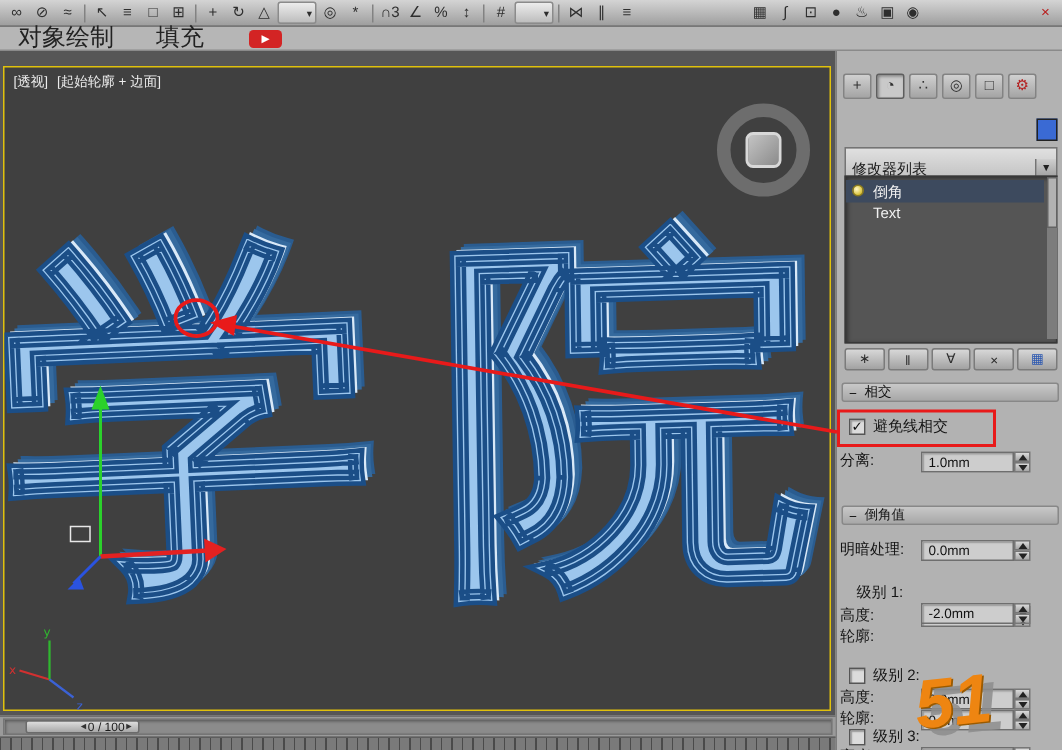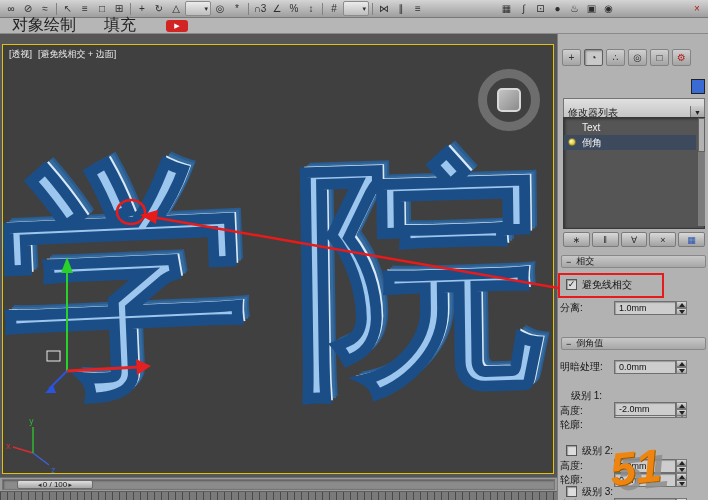--- a/index.html
+++ b/index.html
@@ -89,21 +89,21 @@
                border-bottom:4px solid #222}
   .spin-btns i.dn::before{content:"";border-left:3px solid transparent;border-right:3px solid transparent;
                border-top:4px solid #222}
 
   
   .timeline{position:absolute;left:0;top:477px;width:557px;height:23px;background:#9a9a9a;border-top:1px solid #6f6f6f}
   .time-slider-track{position:absolute;left:2px;top:1px;width:553px;height:11px;background:#8b8b8b;
                      border:1px solid #757575;box-shadow:inset 1px 1px 2px rgba(0,0,0,.35)}
   
   .tsh{position:absolute;left:14px;top:0;width:76px;height:9px;background:linear-gradient(#dedede,#a8a8a8);
-       border:1px solid #6b6b6b;border-radius:2px;display:flex;align-items:center;justify-content:center;
+       border:1px solid #6b6b6b;border-radius:2px;display:flex;align-items:center;justify-content:flex-end;
        padding:0 3px;font-size:8px;color:#1a1a1a}
   .tsh .ts-arrow{font-size:6px;color:#333}
   .track-bar{position:absolute;left:0;top:13px;width:557px;height:10px;background:#7a7a7a;
              border-top:1px solid #5d5d5d;
              background-image:repeating-linear-gradient(90deg,rgba(35,35,35,.55) 0 1px,transparent 1px 7px)}
 
   
   .watermark{position:absolute;left:610px;top:438px;width:94px;height:58px;z-index:60;
              transform:rotate(-6deg);pointer-events:none}
   .wm-back{position:absolute;left:7px;top:6px;font-size:46px;font-weight:bold;font-style:italic;color:#8d8d8d;opacity:.85}
@@ -160,21 +160,21 @@
   <div class="ribbon">
     <span class="rtab">对象绘制</span>
     <span class="rtab">填充</span>
     <span class="play-badge">▶</span>
   </div>
 
   <div class="workspace">
     <div class="viewport">
       <div class="vp-label">
         <span>[透视]</span>
-        <span>[避免线相交 + 边面]</span>
+        <span>[起始轮廓 + 边面]</span>
       </div>
       <div class="viewcube">
         <div class="viewcube-face"></div>
       </div>
       <div class="char3d char1">学</div>
       <div class="char3d char2">院</div>
       <svg class="vp-svg" viewBox="0 0 552 430">
 
         <line x1="64" y1="326" x2="64" y2="224" stroke="#2bd12b" stroke-width="2"></line>
         <polygon points="64,212 58,228 70,228" fill="#2bd12b"></polygon>
@@ -207,25 +207,25 @@
       </div>
 
     <div class="color-swatch"></div>
 
     <div class="mod-combo">
       <span>修改器列表</span>
       <span class="arrow-btn">▼</span>
     </div>
 
     <div class="mod-stack">
-    <div class="stack-row">Text</div>
-        <div class="stack-row selected">
+    <div class="stack-row selected">
           <span class="bulb"></span>
           <span>倒角</span>
         </div>
+        <div class="stack-row">Text</div>
       </div>
     <div class="stack-scroll" style="position:absolute;left:140px;top:84px;">
       <div class="stack-thumb"></div>
     </div>
 
     <div class="stack-tools">
         <div class="sbtn">∗</div>
         <div class="sbtn">‖</div>
         <div class="sbtn">∀</div>
         <div class="sbtn">×</div>

